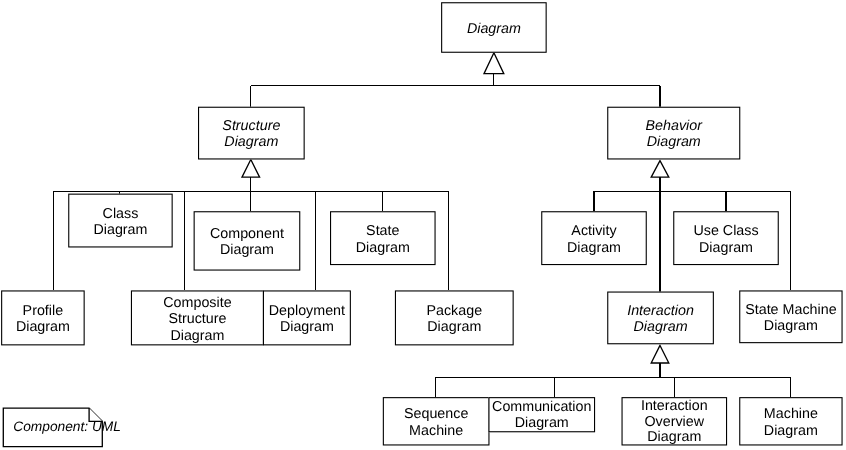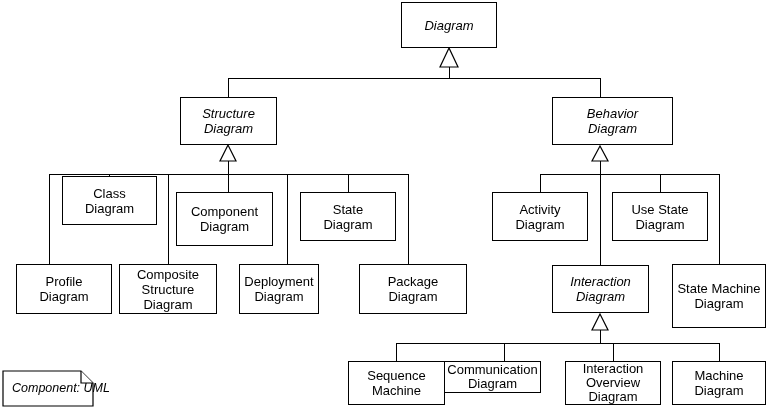--- a/index.html
+++ b/index.html
@@ -64,38 +64,38 @@
   <div class="node abstract" style="left:552px;top:97px;width:121px;height:48px">Behavior
 Diagram</div>
 
   <div class="node" style="left:62px;top:176px;width:95px;height:49px">Class
 Diagram</div>
   <div class="node" style="left:176px;top:192px;width:97px;height:54px">Component
 Diagram</div>
   <div class="node" style="left:300px;top:192px;width:96px;height:49px">State
 Diagram</div>
 
-  <div class="node" style="left:16px;top:264px;width:96px;height:50px">Profile
+  <div class="node" style="left:1px;top:264px;width:76px;height:50px">Profile
 Diagram</div>
-  <div class="node" style="left:119px;top:264px;width:98px;height:50px">Composite
+  <div class="node" style="left:119px;top:264px;width:121px;height:50px">Composite
 Structure
 Diagram</div>
   <div class="node" style="left:239px;top:264px;width:80px;height:50px">Deployment
 Diagram</div>
   <div class="node" style="left:359px;top:264px;width:108px;height:50px">Package
 Diagram</div>
 
   <div class="node" style="left:492px;top:192px;width:96px;height:49px">Activity
 Diagram</div>
-  <div class="node" style="left:612px;top:192px;width:96px;height:49px">Use State
+  <div class="node" style="left:612px;top:192px;width:96px;height:49px">Use Class
 Diagram</div>
 
   <div class="node abstract" style="left:552px;top:265px;width:97px;height:48px">Interaction
 Diagram</div>
-  <div class="node" style="left:672px;top:264px;width:94px;height:64px">State Machine
+  <div class="node" style="left:672px;top:264px;width:94px;height:48px">State Machine
 Diagram</div>
 
   <div class="node" style="left:348px;top:361px;width:97px;height:44px">Sequence
 Machine</div>
   <div class="node" style="left:444px;top:361px;width:97px;height:32px;line-height:14px">Communication
 Diagram</div>
   <div class="node" style="left:565px;top:361px;width:96px;height:44px;line-height:14px">Interaction
 Overview
 Diagram</div>
   <div class="node" style="left:672px;top:361px;width:94px;height:44px">Machine

